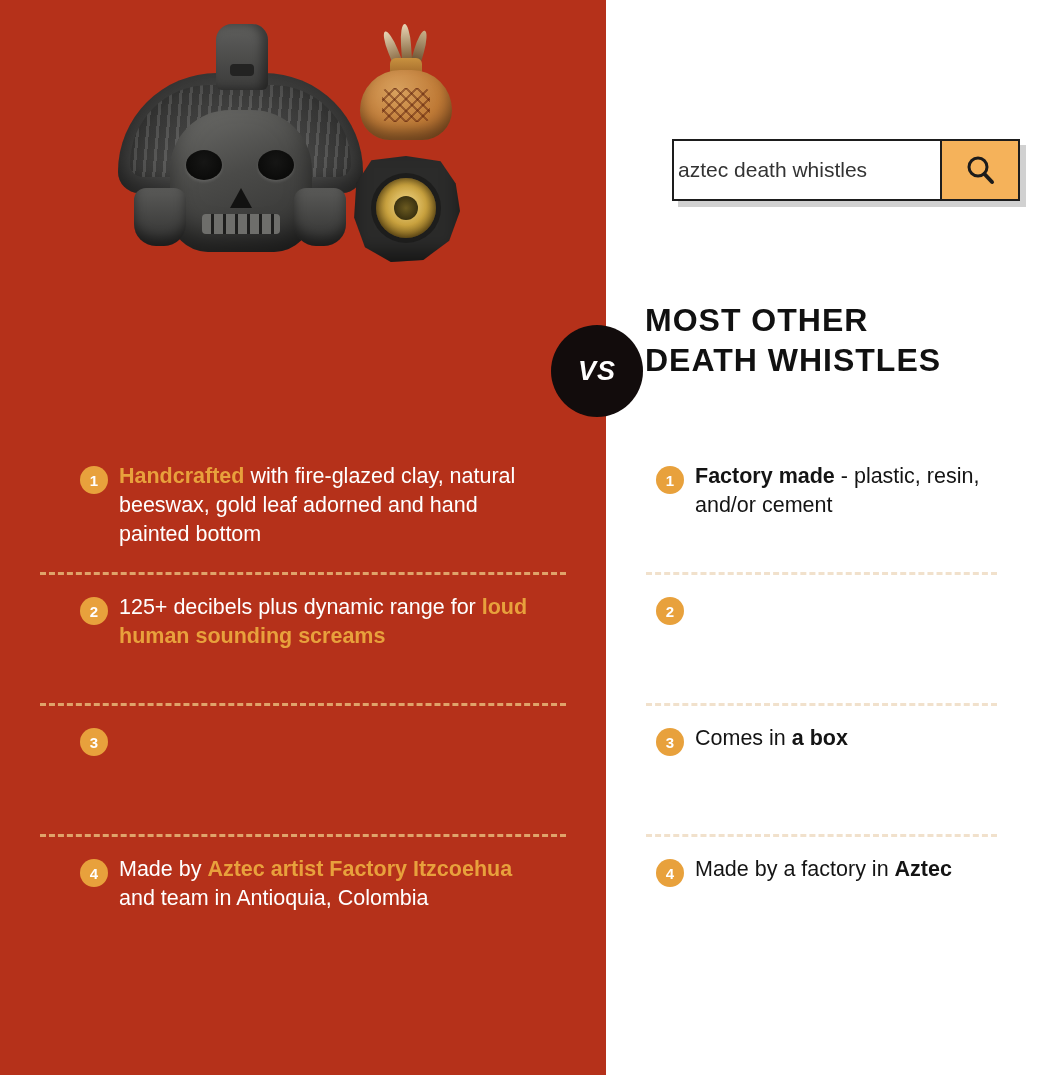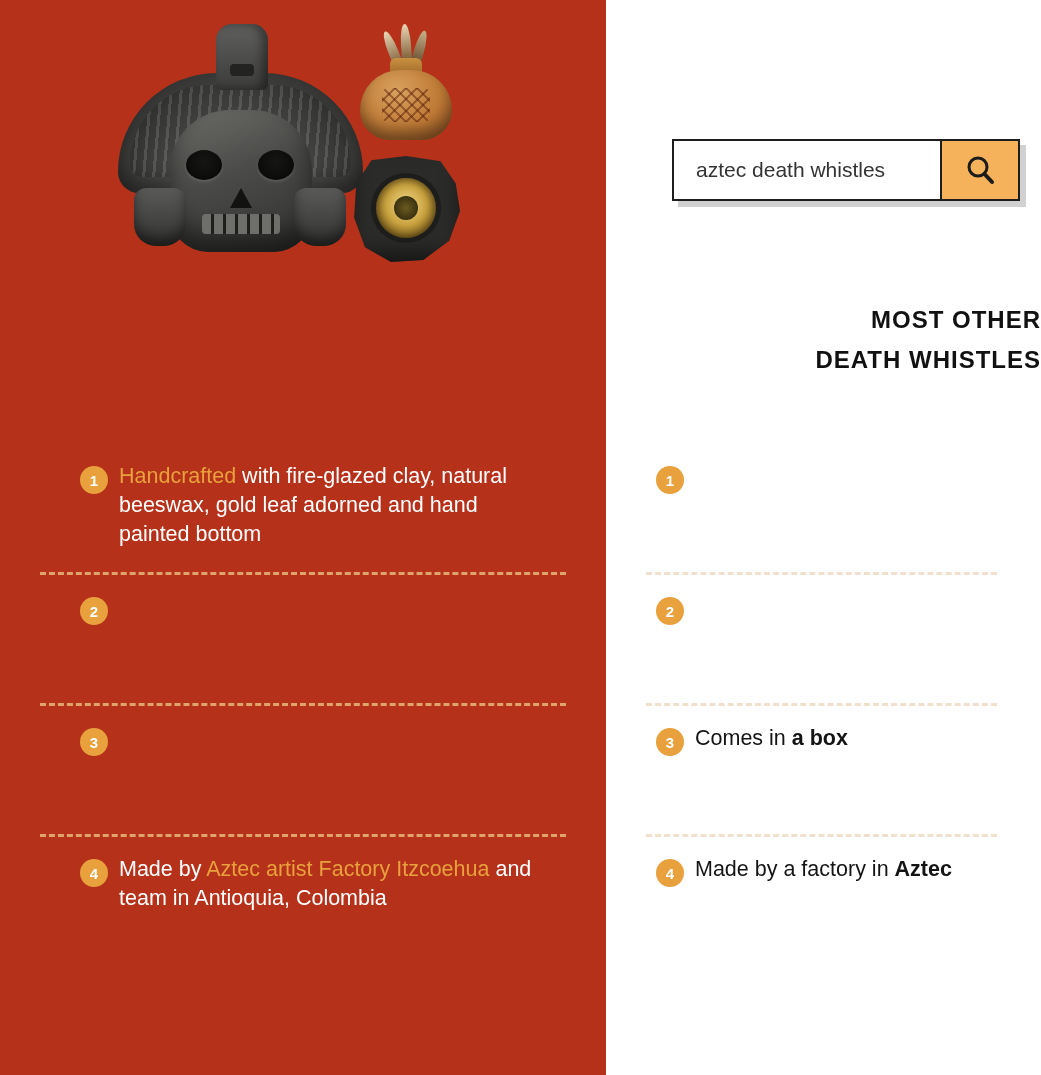--- a/index.html
+++ b/index.html
@@ -191,44 +191,44 @@
     font-size: 27px; font-weight: 700; font-style: italic;
     letter-spacing: 1px;
     z-index: 5;
   }
 
   
   .right-title {
     position: absolute;
     left: 645px; top: 300px;
     width: 396px;
-    text-align: right;
+    text-align: left;
     color: #111111;
     font-weight: 700;
-    font-size: 24px;
+    font-size: 32px;
     letter-spacing: 1px;
     line-height: 40px;
     text-transform: uppercase;
   }
   .right-title .ln { display: block; }
 
   
   .searchbar {
     position: absolute;
     left: 672px; top: 139px;
     width: 348px; height: 62px;
     display: flex;
     border: 2px solid #1d1d1d;
     background: #ffffff;
     box-shadow: 6px 6px 0 rgba(0,0,0,.18);
   }
   .searchbar .field {
     flex: 1;
     display: flex; align-items: center;
-    padding: 0 22px;
+    padding: 0 4px;
     font-size: 21px;
     color: #333333;
     border-right: 2px solid #1d1d1d;
     white-space: nowrap; overflow: hidden;
   }
   .searchbar .btn {
     width: 76px;
     background: #f5b25a;
     display: flex; align-items: center; justify-content: center;
   }
@@ -259,21 +259,21 @@
     font-size: 15px; font-weight: 700;
     display: flex; align-items: center; justify-content: center;
     margin-right: 11px; margin-top: 4px;
   }
   .row .txt {
     font-size: 21.5px;
     line-height: 29px;
   }
   .rows-left .row .txt { color: #ffffff; }
   .rows-right .row .txt { color: #141414; }
-  .rows-left .row .txt b { color: #e8a13c; font-weight: 400; }
+  .rows-left .row .txt b { color: #e8a13c; font-weight: 700; }
   .rows-right .row .txt b { color: #141414; font-weight: 700; }
 
   .divider {
     height: 0;
     border-top: 3px dashed #e8b878;
     opacity: .85;
   }
   .rows-left .divider { margin: 0 40px; }
   .rows-right .divider { margin: 0 44px 0 40px; border-top-color: #efdcc4; }
 
@@ -318,20 +318,21 @@
     </div>
 
     <div class="rows-left">
       <div class="row row-h1">
         <div class="num">1</div>
         <div class="txt"><b>Handcrafted</b> with fire-glazed clay, natural beeswax, gold leaf adorned and hand painted bottom</div>
       </div>
       <div class="divider"></div>
       <div class="row row-h2">
         <div class="num">2</div>
+        <div class="txt">125+ decibels plus dynamic range for <b>loud human sounding screams</b></div>
       </div>
       <div class="divider"></div>
       <div class="row row-h3">
         <div class="num">3</div>
       </div>
       <div class="divider"></div>
       <div class="row row-h4">
         <div class="num">4</div>
         <div class="txt">Made by <b>Aztec artist Factory Itzcoehua</b> and team in Antioquia, Colombia</div>
       </div>
@@ -351,31 +352,33 @@
   </div>
 
   <div class="right-title">
     <span class="ln">MOST OTHER</span>
     <span class="ln">DEATH WHISTLES</span>
   </div>
 
   <div class="rows-right">
     <div class="row row-h1">
       <div class="num">1</div>
+      <div class="txt"><b>Factory made</b> - plastic, resin, and/or cement</div>
     </div>
     <div class="divider"></div>
     <div class="row row-h2">
       <div class="num">2</div>
     </div>
     <div class="divider"></div>
     <div class="row row-h3">
       <div class="num">3</div>
       <div class="txt">Comes in <b>a box</b></div>
     </div>
     <div class="divider"></div>
     <div class="row row-h4">
       <div class="num">4</div>
       <div class="txt">Made by a factory in <b>Aztec</b></div>
     </div>
   </div>
 
+  <div class="vs-badge">VS</div>
 
 </div>
 
 </body></html>

